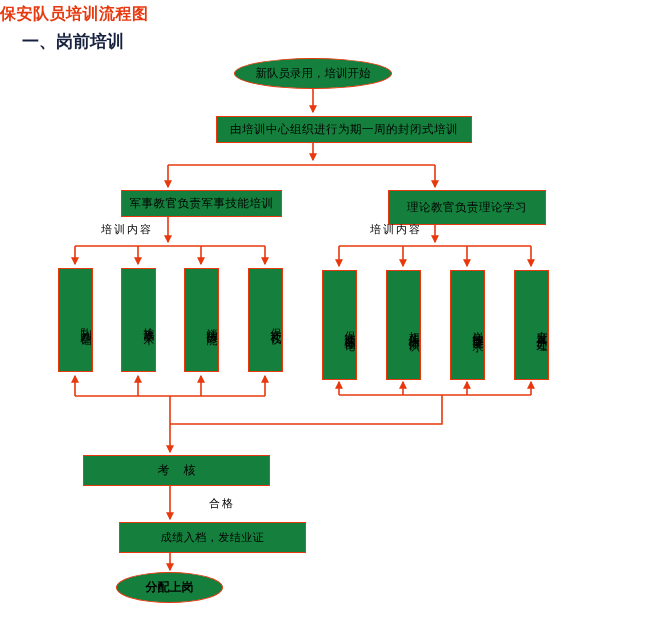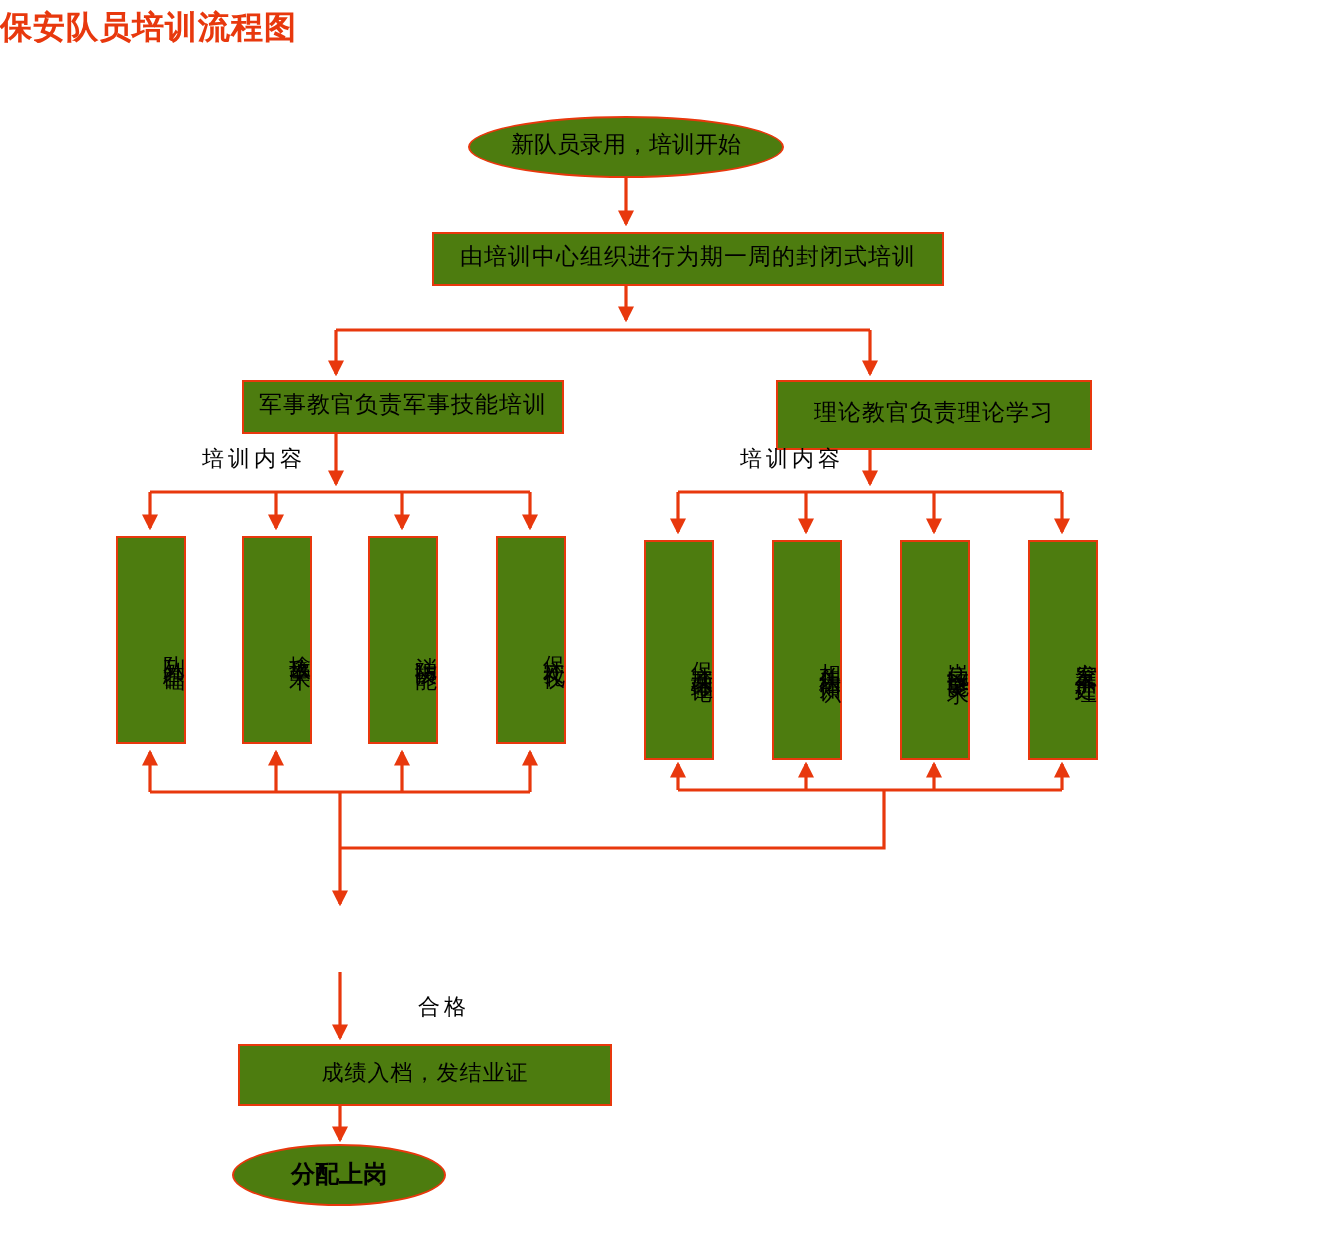--- a/index.html
+++ b/index.html
@@ -49,21 +49,21 @@
     font-weight: bold;
     font-size: 17px;
     color: #16213e;
     white-space: nowrap;
   }
 
   .node {
     position: absolute;
     box-sizing: border-box;
     border: 1px solid #E8380D;
-    background: #4d7c0f;
+    background: #15803d;
     color: #000000;
     font-size: 11px;
     line-height: 1.25;
     display: flex;
     align-items: center;
     justify-content: center;
     text-align: center;
   }
   .node.ellipse {
     border-radius: 50%;
@@ -95,20 +95,21 @@
     white-space: nowrap;
   }
 </style>
 </head>
 <body>
 
 <div id="chart-root">
 
   <div class="page-title">保安队员培训流程图</div>
 
+  <div class="section-heading">一、岗前培训</div>
 
   <svg id="connectors" viewBox="0 0 670 627" width="670" height="627">
     <defs>
       <marker id="arrow" viewBox="0 0 10 10" refX="8.5" refY="5" markerWidth="5" markerHeight="5" orient="auto-start-reverse">
         <path d="M 0 0 L 10 5 L 0 10 z" fill="#E8380D"></path>
       </marker>
     </defs>
     <g stroke="#E8380D" stroke-width="1.6" fill="none">
 
       <line x1="313" y1="89" x2="313" y2="112" marker-end="url(#arrow)"></line>
@@ -169,20 +170,21 @@
   <div class="node vert" style="left:58px; top:268px; width:35px; height:104px;">队列基础</div>
   <div class="node vert" style="left:121px; top:268px; width:35px; height:104px;">擒敌拳术</div>
   <div class="node vert" style="left:184px; top:268px; width:35px; height:104px;">消防技能</div>
   <div class="node vert" style="left:248px; top:268px; width:35px; height:104px;">保安礼仪</div>
 
   <div class="node vert" style="left:322px; top:270px; width:35px; height:110px;">保安基础理论</div>
   <div class="node vert" style="left:386px; top:270px; width:35px; height:110px;">相关法律知识</div>
   <div class="node vert" style="left:450px; top:270px; width:35px; height:110px;">岗位技能要求</div>
   <div class="node vert" style="left:514px; top:270px; width:35px; height:110px;">突发事件处理</div>
 
+  <div class="node spaced" style="left:83px; top:455px; width:187px; height:31px; font-size:12px;">考核</div>
 
   <div class="edge-label" style="left:178px; top:496px;margin-left:31px;">合格</div>
 
   <div class="node wide" style="left:83px; top:522px; width:187px; height:31px; font-size:11px;">成绩入档，发结业证</div>
 
   <div class="node ellipse" style="left:116px; top:572px; width:107px; height:31px; font-size:12px;font-weight:bold;">分配上岗</div>
 
 </div>
 
 </body></html>

